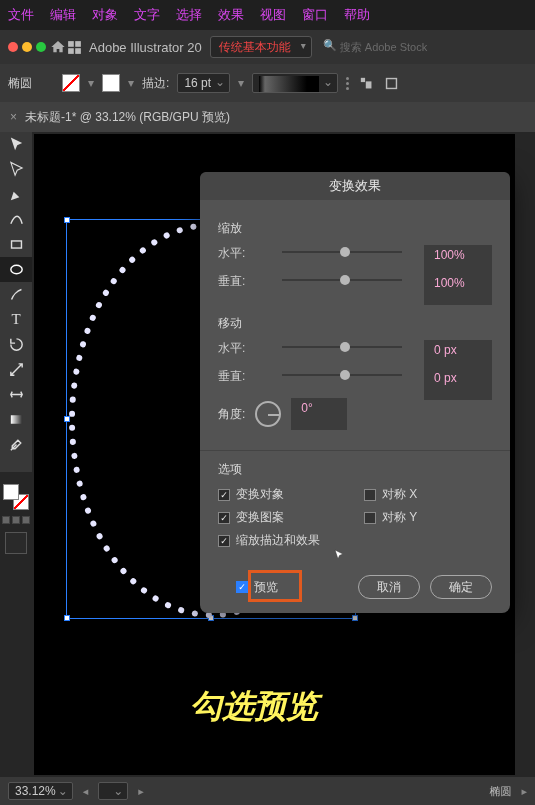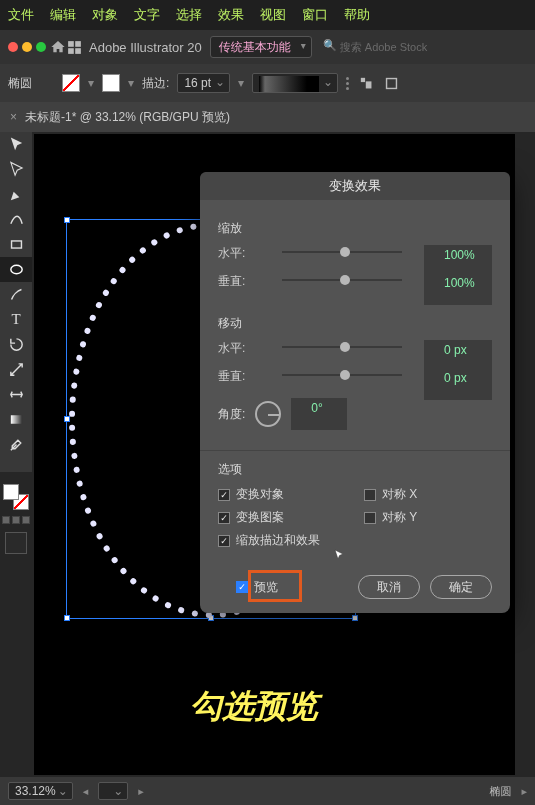--- a/index.html
+++ b/index.html
@@ -1,27 +1,27 @@
 <!DOCTYPE html>
 <html><head>
 <meta charset="utf-8">
 <style>
   * { margin:0; padding:0; box-sizing:border-box; font-family:"Microsoft YaHei","PingFang SC",sans-serif; }
   html,body { width:535px; height:805px; overflow:hidden; }
   body { background:#262626; color:#ccc; font-size:12px; }
   
   .menubar { height:30px; background:#1f1f1f; display:flex; align-items:center; padding:0 8px; font-size:13px; }
-  .menubar span { margin-right:16px; color:#bef264; cursor:default; }
+  .menubar span { margin-right:16px; color:#d946ef; cursor:default; }
   
   .appbar { height:34px; background:#323232; display:flex; align-items:center; padding:0 8px; }
   .dot { width:10px; height:10px; border-radius:50%; display:inline-block; margin-right:4px; }
   .r{background:#ff5f57}.y{background:#febc2e}.g{background:#28c840}
   .home{width:16px;height:16px;fill:#b0b0b0}
   .appname{color:#bfbfbf;font-size:13px;margin-left:6px}
-  .workspace{background:#262626;color:#f9a8d4;height:22px;font-size:12px;padding:2px 20px 2px 8px;border:1px solid #555;border-radius:3px;margin-left:8px;position:relative}
+  .workspace{background:#262626;color:#ef4444;height:22px;font-size:12px;padding:2px 20px 2px 8px;border:1px solid #555;border-radius:3px;margin-left:8px;position:relative}
   .workspace::after{content:"▾";position:absolute;right:5px;top:3px;color:#888;font-size:10px}
   .search{flex:1;margin-left:12px;color:#6a6a6a;position:relative;padding-left:16px;font-size:11px}
   .search::before{content:"🔍";position:absolute;left:0;top:-1px;font-size:11px}
   
   .ctrlbar{height:38px;background:#383838;display:flex;align-items:center;padding:0 8px;gap:8px;}
   .swatch{width:18px;height:18px;border:1px solid #888}
   .nofill{background:linear-gradient(135deg,transparent 45%,#f00 45%,#f00 55%,transparent 55%),#fff}
   .white{background:#fff}
   .dd{background:#262626;border:1px solid #555;border-radius:2px;height:20px;padding:2px 18px 2px 6px;font-size:12px;color:#ccc;position:relative}
   .dd::after{content:"⌄";position:absolute;right:4px;top:1px;color:#888}
@@ -53,21 +53,21 @@
   
   .dialog{position:absolute;left:200px;top:172px;width:310px;background:#535353;border-radius:8px;box-shadow:0 8px 30px rgba(0,0,0,.6);color:#d8d8d8;font-size:12px}
   .dlg-t{height:28px;background:#464646;border-radius:6px 6px 0 0;text-align:center;line-height:28px;color:#eaeaea;font-size:13px}
   .dlg-b{padding:14px 18px 12px}
   .sect{color:#d8d8d8;margin:6px 0 8px}
   .row{display:flex;align-items:flex-start;height:28px;gap:22px}
   .row .lab{width:42px;color:#cfcfcf}
   .slider{flex:1;height:14px;position:relative}
   .slider .track{position:absolute;left:0;right:0;top:6px;height:2px;background:#3a3a3a}
   .slider .thumb{position:absolute;top:2px;width:10px;height:10px;border-radius:50%;background:#b8b8b8}
-  .valbox{width:68px;height:32px;background:#3c3c3c;color:#86efac;padding:3px 20px;font-size:12px}
+  .valbox{width:68px;height:32px;background:#3c3c3c;color:#f9a8d4;padding:3px 10px;font-size:12px}
   .anglectl{display:flex;align-items:center;gap:10px;padding:2px 0 12px}
   .anglering{width:26px;height:26px;border:2px solid #b0b0b0;border-radius:50%;position:relative}
   .anglering::after{content:"";position:absolute;right:-1px;top:11px;width:12px;height:2px;background:#b0b0b0}
   hr.sep{border:none;border-top:1px solid #444;margin:8px -18px 10px}
   .opts{display:grid;grid-template-columns:1fr 1fr;gap:6px 18px}
   .ck{display:flex;align-items:center;gap:6px}
   .ckbox{width:12px;height:12px;border:1px solid #888;background:#333;display:inline-flex;align-items:center;justify-content:center;font-size:9px;color:#eee}
   .on{background:#2b2b2b}
   .refgrid{display:inline-grid;grid-template-columns:repeat(3,5px);grid-template-rows:repeat(3,5px);gap:2px}
   .refgrid div{background:#8a8a8a}

